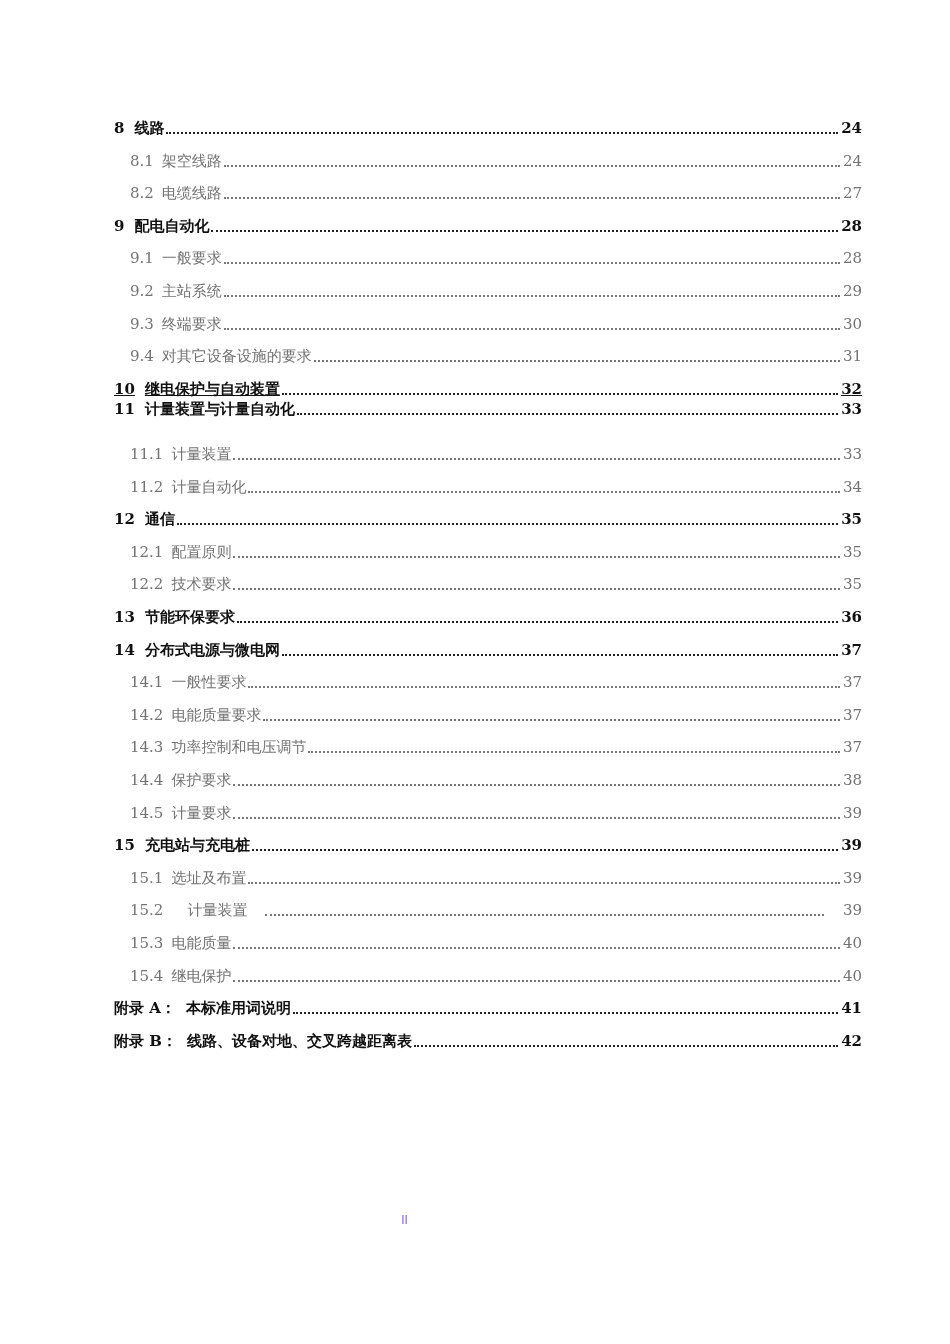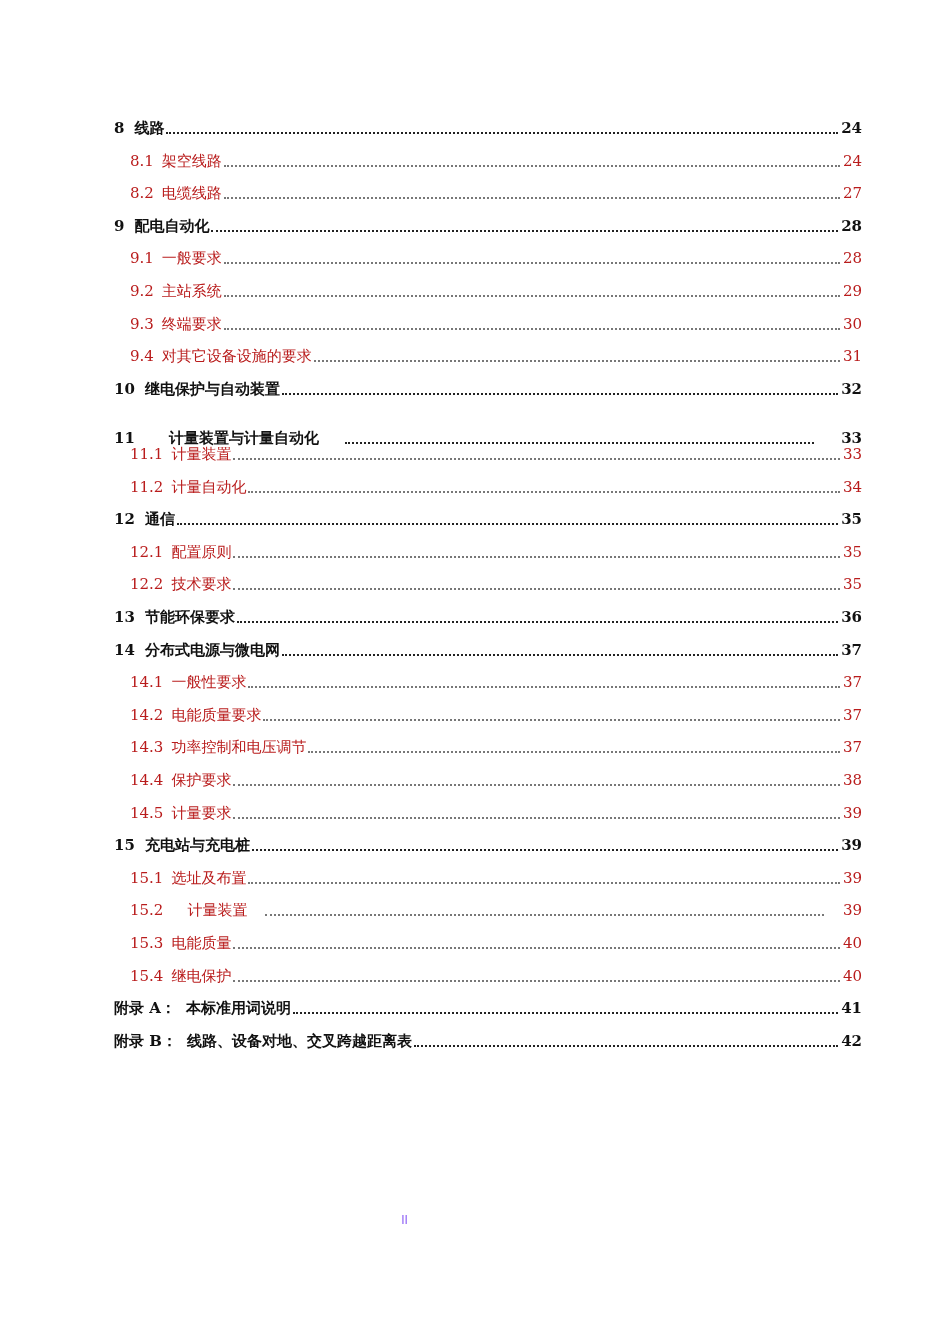--- a/index.html
+++ b/index.html
@@ -1,21 +1,21 @@
 <!DOCTYPE html>
 <html><head>
   <meta charset="utf-8">
   <style>
     html, body { margin: 0; padding: 0; background: #ffffff; }
     body { width: 950px; height: 1344px; position: relative; overflow: hidden; }
     .page { position: absolute; left: 0; top: 0; width: 950px; height: 1344px; background: #fff; }
     .toc { position: absolute; left: 114px; top: 114px; width: 748px; }
     .row { position: absolute; left: 0; width: 748px; height: 24px; display: flex; align-items: flex-end; font-family: "DejaVu Serif", "Liberation Serif", serif; font-size: 15px; line-height: 20px; color: #333; white-space: nowrap; }
     .row.l1 { color: #111; font-weight: bold; }
-    .row.l2 { padding-left: 16px; width: 732px; color: #b91c1c; }
+    .row.l2 { padding-left: 16px; width: 732px; color: #737373; }
     .num { margin-right: 8px; }
     .row.l1 .num { margin-right: 10px; }
     .dots { flex: 1; overflow: hidden; margin: 0 3px 4px 2px; height: 6px; border-bottom: 2px dotted #777; }
     .row.l1 .dots { border-bottom-color: #222; }
     .page-num { min-width: 18px; text-align: right; }
     .footer { position: absolute; top: 1213px; left: 0; width: 809px; text-align: center; font-family: Liberation Sans, sans-serif; font-size: 12px; color: #8b5cf6; }
   </style>
 </head>
 <body>
 
@@ -62,27 +62,27 @@
         <span>终端要求</span>
         <span class="dots"></span>
         <span class="page-num">30</span>
       </div>
       <div class="row l2" style="top: 228.2px;">
         <span class="num">9.4</span>
         <span>对其它设备设施的要求</span>
         <span class="dots"></span>
         <span class="page-num">31</span>
       </div>
-      <div class="row l1" style="top: 260.8px;">
+      <div class="row l1" style="top: 260.8px; text-decoration: underline;">
         <span class="num">10</span>
         <span>继电保护与自动装置</span>
         <span class="dots"></span>
         <span class="page-num">32</span>
       </div>
-      <div class="row l1" style="top: 310px; gap: 24px;">
+      <div class="row l1" style="top: 281px;">
         <span class="num">11</span>
         <span>计量装置与计量自动化</span>
         <span class="dots"></span>
         <span class="page-num">33</span>
       </div>
       <div class="row l2" style="top: 326px;">
         <span class="num">11.1</span>
         <span>计量装置</span>
         <span class="dots"></span>
         <span class="page-num">33</span>

